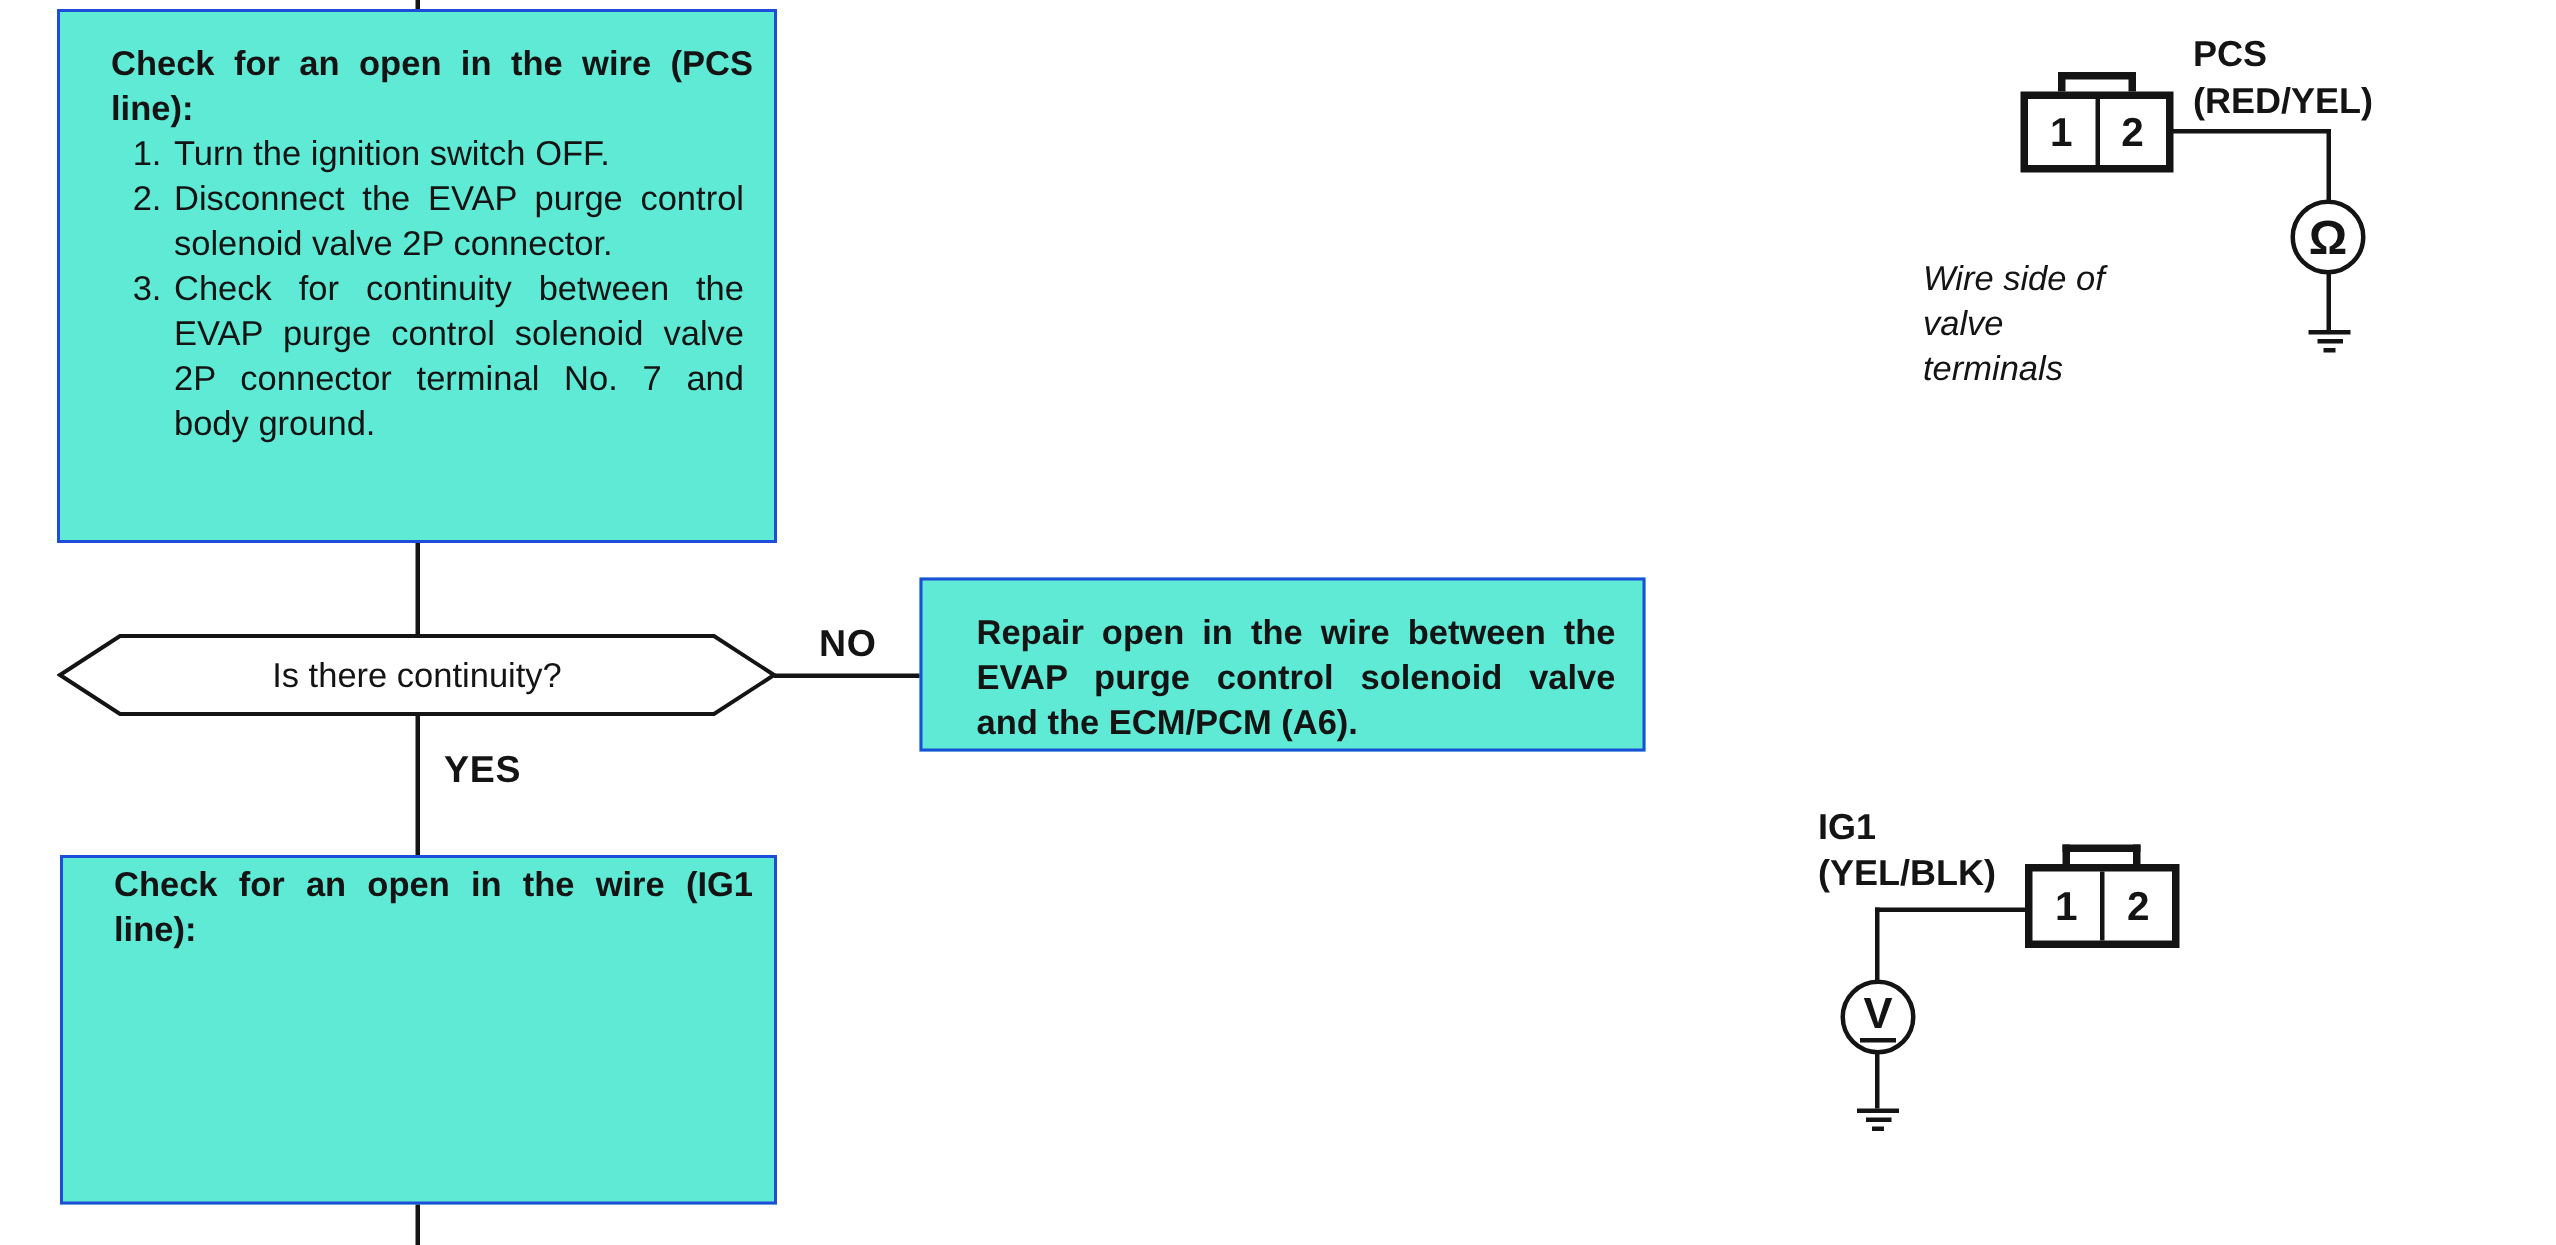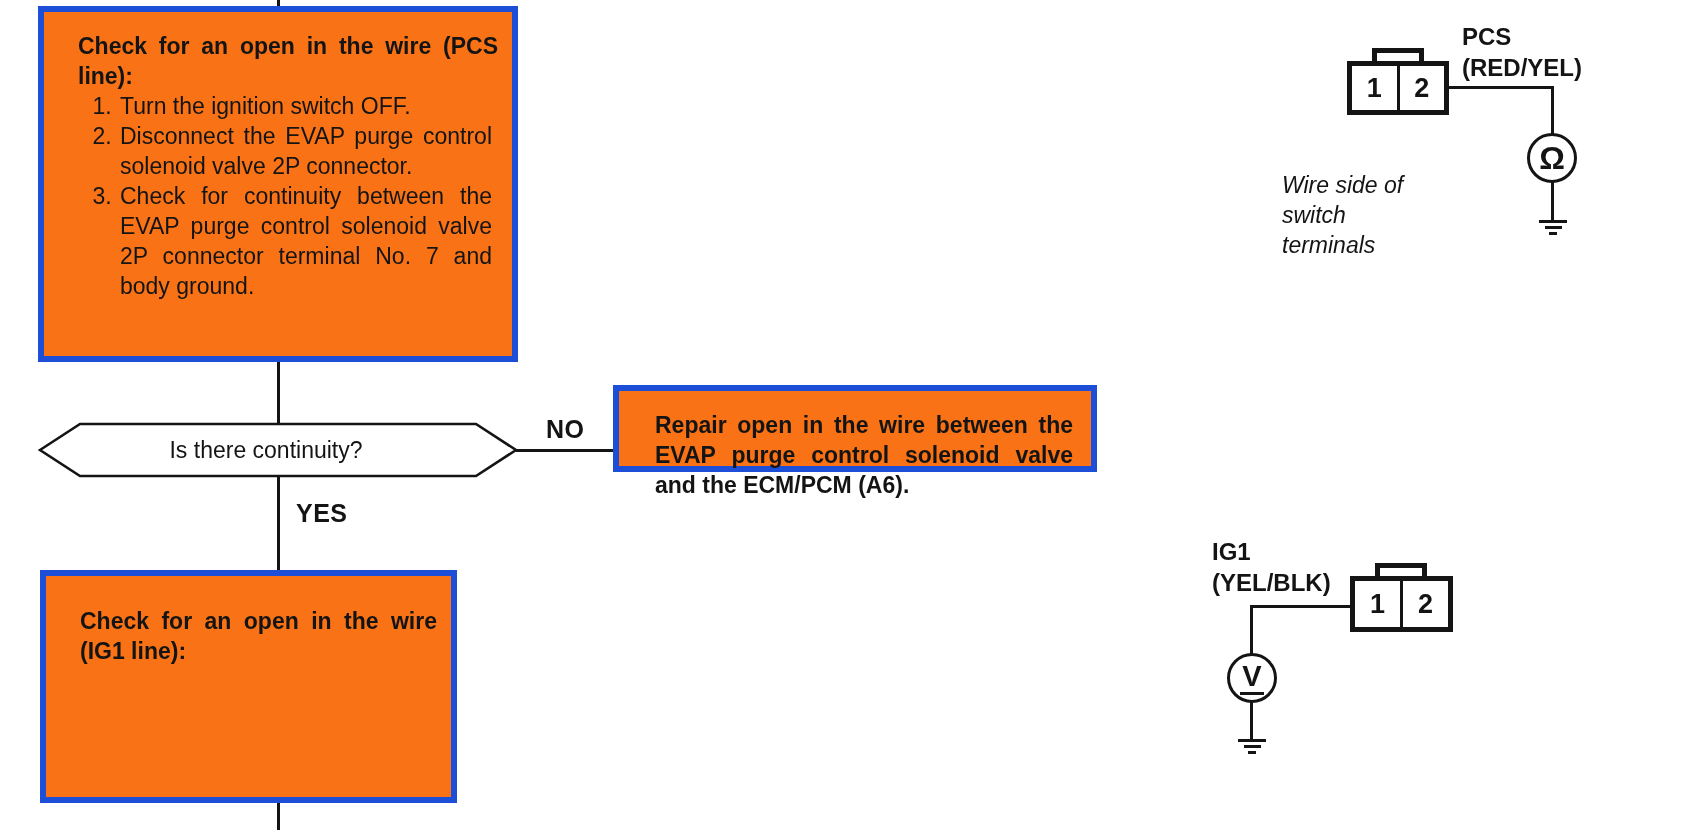--- a/index.html
+++ b/index.html
@@ -5,30 +5,30 @@
   html,body{margin:0;padding:0;background:#ffffff;}
   .canvas{
     position:relative;width:1704px;height:830px;background:#ffffff;overflow:hidden;
     font-family:"Liberation Sans",sans-serif;color:#141414;
   }
   
   .vline{position:absolute;width:3px;background:#141414;}
   .hline{position:absolute;height:3px;background:#141414;}
   
   .pbox{
-    position:absolute;border:6px solid #1d4ed8;background:#f97316;box-sizing:border-box;
+    position:absolute;border:2px solid #1d4ed8;background:#5eead4;box-sizing:border-box;
   }
   .box-title{font-weight:700;font-size:23px;line-height:30px;text-align:justify;}
   ol.steps{margin:0;padding:0 6px 0 40px;font-size:23px;line-height:30px;}
   ol.steps li{text-align:justify;padding-left:2px;}
   .bold-body{font-weight:700;font-size:23px;line-height:30px;text-align:justify;}
   
   .hex-svg{position:absolute;left:38px;top:422px;}
   .hex-label{
-    position:absolute;left:26px;top:422px;width:480px;height:56px;
+    position:absolute;left:38px;top:422px;width:480px;height:56px;
     display:flex;align-items:center;justify-content:center;
     font-size:23px;
   }
   .edge-label{position:absolute;font-size:25px;font-weight:600;letter-spacing:0.5px;}
   
   .conn-tab{position:absolute;box-sizing:border-box;background:#ffffff;
     border:5px solid #141414;border-bottom:none;}
   .conn-body{position:absolute;box-sizing:border-box;background:#ffffff;
     border:5px solid #141414;display:flex;}
   .conn-cell{flex:1;display:flex;align-items:center;justify-content:center;
@@ -68,25 +68,25 @@
   </div>
 
   <svg class="hex-svg" width="480" height="56" viewBox="0 0 480 56">
     <polygon points="2,28 42,2 438,2 478,28 438,54 42,54" fill="#ffffff" stroke="#141414" stroke-width="2.6"></polygon>
   </svg>
   <div class="hex-label">Is there continuity?</div>
 
   <div class="edge-label" style="left:546px;top:415px;">NO</div>
   <div class="edge-label" style="left:296px;top:499px;">YES</div>
 
-  <div class="pbox" style="left:613px;top:385px;width:484px;height:87px;padding:19px 18px 16px 36px;">
+  <div class="pbox" style="left:613px;top:385px;width:484px;height:116px;padding:19px 18px 16px 36px;">
     <div class="bold-body">Repair open in the wire between the EVAP purge control solenoid valve and the ECM/PCM (A6).</div>
   </div>
 
-  <div class="pbox" style="left:40px;top:570px;width:417px;height:233px;padding:30px 14px 0 34px;">
+  <div class="pbox" style="left:40px;top:570px;width:478px;height:233px;padding:2px 14px 0 34px;">
     <div class="box-title">Check for an open in the wire (IG1 line):</div>
   </div>
 
   <div class="diag-label" style="left:1462px;top:21px;">
     <div>PCS</div>
     <div>(RED/YEL)</div>
   </div>
 
   <div class="conn-tab" style="left:1372px;top:48px;width:52px;height:19px;"></div>
   <div class="conn-body" style="left:1347px;top:61px;width:102px;height:54px;">
@@ -101,21 +101,21 @@
   </div>
   <div class="vline" style="left:1551px;top:181px;height:39px;"></div>
   <div class="gnd" style="left:1538px;top:220px;">
       <i></i>
       <i></i>
       <i></i>
     </div>
 
   <div class="caption" style="left:1282px;top:170px;font-style:italic;">
     <div>Wire side of</div>
-    <div>switch</div>
+    <div>valve</div>
     <div>terminals</div>
   </div>
 
   <div class="diag-label" style="left:1212px;top:536px;">
     <div>IG1</div>
     <div>(YEL/BLK)</div>
   </div>
 
   <div class="conn-tab" style="left:1375px;top:563px;width:52px;height:19px;"></div>
   <div class="conn-body" style="left:1350px;top:576px;width:103px;height:56px;">

